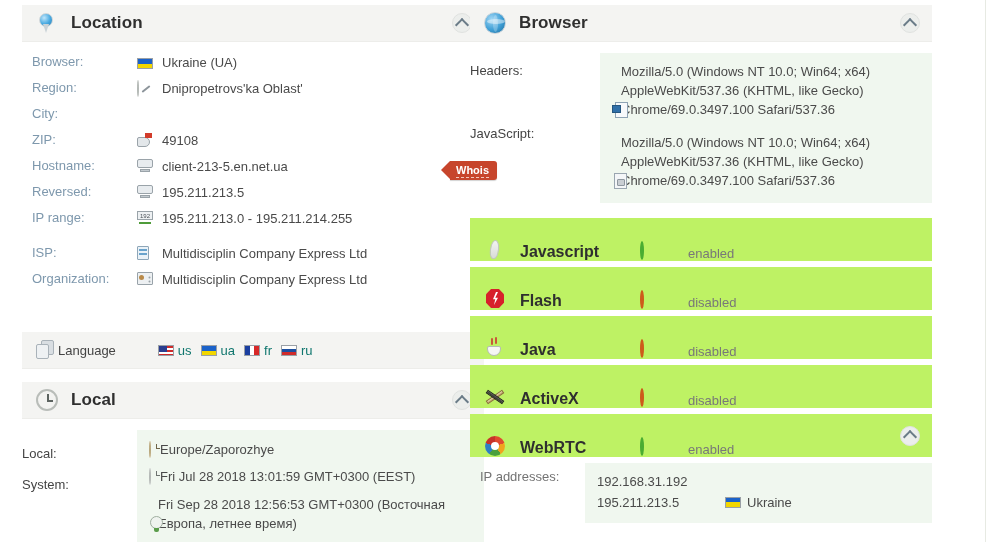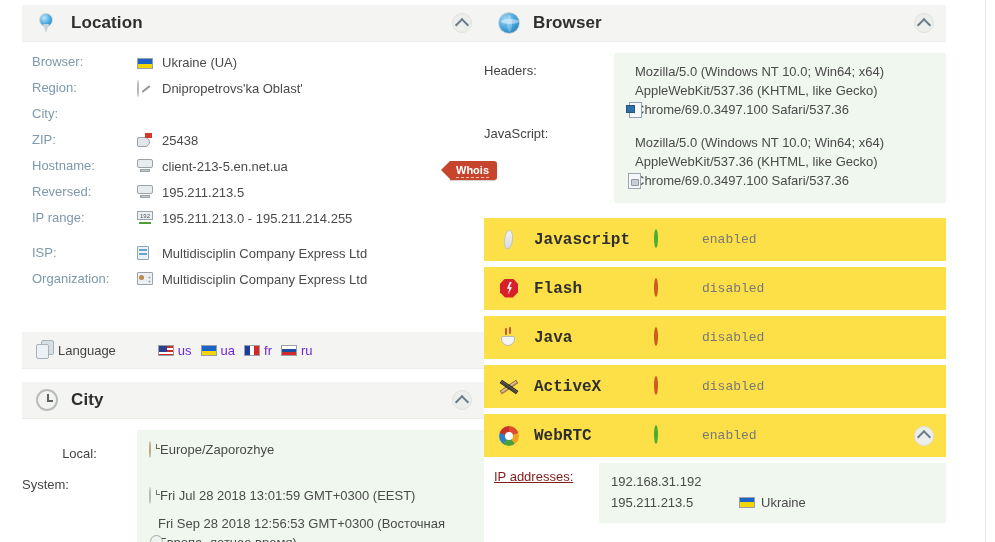--- a/index.html
+++ b/index.html
@@ -35,21 +35,21 @@
   }
 
   .col-left {
     position: absolute;
     left: 22px;
     top: 5px;
     width: 462px;
   }
   .col-right {
     position: absolute;
-    left: 484px;
+    left: 470px;
     top: 5px;
     width: 462px;
   }
 
   
   .panel-head {
     position: relative;
     height: 37px;
     background: #f4f4f2;
     border-bottom: 1px solid #ededea;
@@ -181,21 +181,21 @@
     display: flex;
     align-items: center;
     padding-left: 14px;
     box-sizing: border-box;
   }
   .lang-list {
     display: flex;
     align-items: flex-start;
     margin-left: 42px;
     font-size: 13px;
-    color: #6d28d9;
+    color: #0f766e;
   }
   .lang-item { display: flex; align-items: center; margin-right: 9px; }
   .lang-item .lbl { margin-left: 4px; }
 
   
   .flag {
     display: inline-block;
     width: 16px;
     height: 11px;
     border: 1px solid #9aa0a6;
@@ -212,27 +212,26 @@
     content:"";
     position:absolute; left:0; top:0; width:8px; height:6px;
     background:#2a3d8f;
   }
 
   
   .feat-list { margin-top: 9px; }
   .feat {
     position: relative;
     height: 43px;
-    background: #fde047;
+    background: #bef264;
     margin-bottom: 6px;
     display: flex;
-    align-items: center;
+    align-items: flex-end;
     padding-left: 14px;
     box-sizing: border-box;
-    font-family: Liberation Mono, monospace;
   }
   .feat .fico {
     width: 22px; height: 22px;
     flex: 0 0 22px;
     margin-right: 14px;
     position: relative;
   }
   .feat .fname {
     font-size: 16px;
     font-weight: bold;
@@ -495,21 +494,21 @@
   .g-webrtc:before{
     content:"";position:absolute;left:1px;top:1px;width:20px;height:20px;border-radius:50%;
     background:
       conic-gradient(#e04a2f 0 20%, #f0a31e 20% 40%, #4aa03c 40% 60%, #2f7fc4 60% 80%, #c7332a 80% 100%);
   }
   .g-webrtc:after{
     content:"";position:absolute;left:7px;top:7px;width:8px;height:8px;border-radius:50%;
     background:#ffffff;
   }
 
-  .ipbox-label { color:#7f1d1d; font-size:13px; padding-left:10px; padding-top:6px; width:115px; flex:0 0 115px; box-sizing:border-box;text-decoration:underline;}
+  .ipbox-label { color:#737373; font-size:13px; padding-left:10px; padding-top:6px; width:115px; flex:0 0 115px; box-sizing:border-box;}
   .ipbox {
     background:#f0f7ef;
     padding:8px 12px 10px 12px;
     box-sizing:border-box;
     flex: 1 1 auto;
   }
   .iprow { display:flex; align-items:flex-end; line-height:21px; }
   .iprow .ipaddr { width:128px; flex:0 0 128px; color:#4a4a4a; font-size:13px; }
   .iprow .ipcountry { display:flex; align-items:center; font-size:13px; color:#4a4a4a; }
   .iprow .ipcountry .flag { margin-right:6px; }
@@ -554,21 +553,21 @@
         </div>
 
         <div class="frow">
           <div class="flabel">City:</div>
         </div>
 
         <div class="frow">
           <div class="flabel">ZIP:</div>
           <div class="fval">
             <span class="ico"><span class="i-mail"></span></span>
-            <span class="vtext">25438</span>
+            <span class="vtext">49108</span>
           </div>
         </div>
 
         <div class="frow">
           <div class="flabel">Hostname:</div>
           <div class="fval">
             <span class="ico"><span class="i-monitor"></span></span>
             <span class="vtext">client-213-5.en.net.ua</span>
           </div>
         </div>
@@ -635,35 +634,35 @@
           </span>
         </span>
       </div>
     </div>
 
     <div style="height:13px"></div>
 
     <div>
       <div class="panel-head">
         <span class="head-icon i-clock"></span>
-        <span class="head-title">City</span>
+        <span class="head-title">Local</span>
         <span class="collapse-btn">
           <i class="chev"></i>
         </span>
       </div>
 
       <div class="fields" style="padding-top:11px;">
 
         <div style="display:flex;align-items:flex-start;">
           <div style="flex:0 0 115px;">
-            <div class="flabel" style="padding-top:16px;text-align:center;">Local:</div>
+            <div class="flabel" style="padding-top:16px;">Local:</div>
             <div class="flabel" style="padding-top:16px;">System:</div>
           </div>
           <div class="greenbox" style="width:347px;">
-            <div class="fval" style="margin-bottom:27px;">
+            <div class="fval" style="margin-bottom:8px;">
               <span class="ico"><span class="i-clocksm"></span></span>
               <span class="vtext">Europe/Zaporozhye</span>
             </div>
             <div class="fval" style="margin-bottom:9px;">
               <span class="ico"><span class="i-clockgray"></span></span>
               <span class="vtext">Fri Jul 28 2018 13:01:59 GMT+0300 (EEST)</span>
             </div>
             <div class="fval">
               <span class="ico"><span class="i-sysclock"></span></span>
               <span class="vtext" style="max-width:295px;display:inline-block;">Fri Sep 28 2018 12:56:53 GMT+0300 (Восточная Европа, летнее время)</span>

